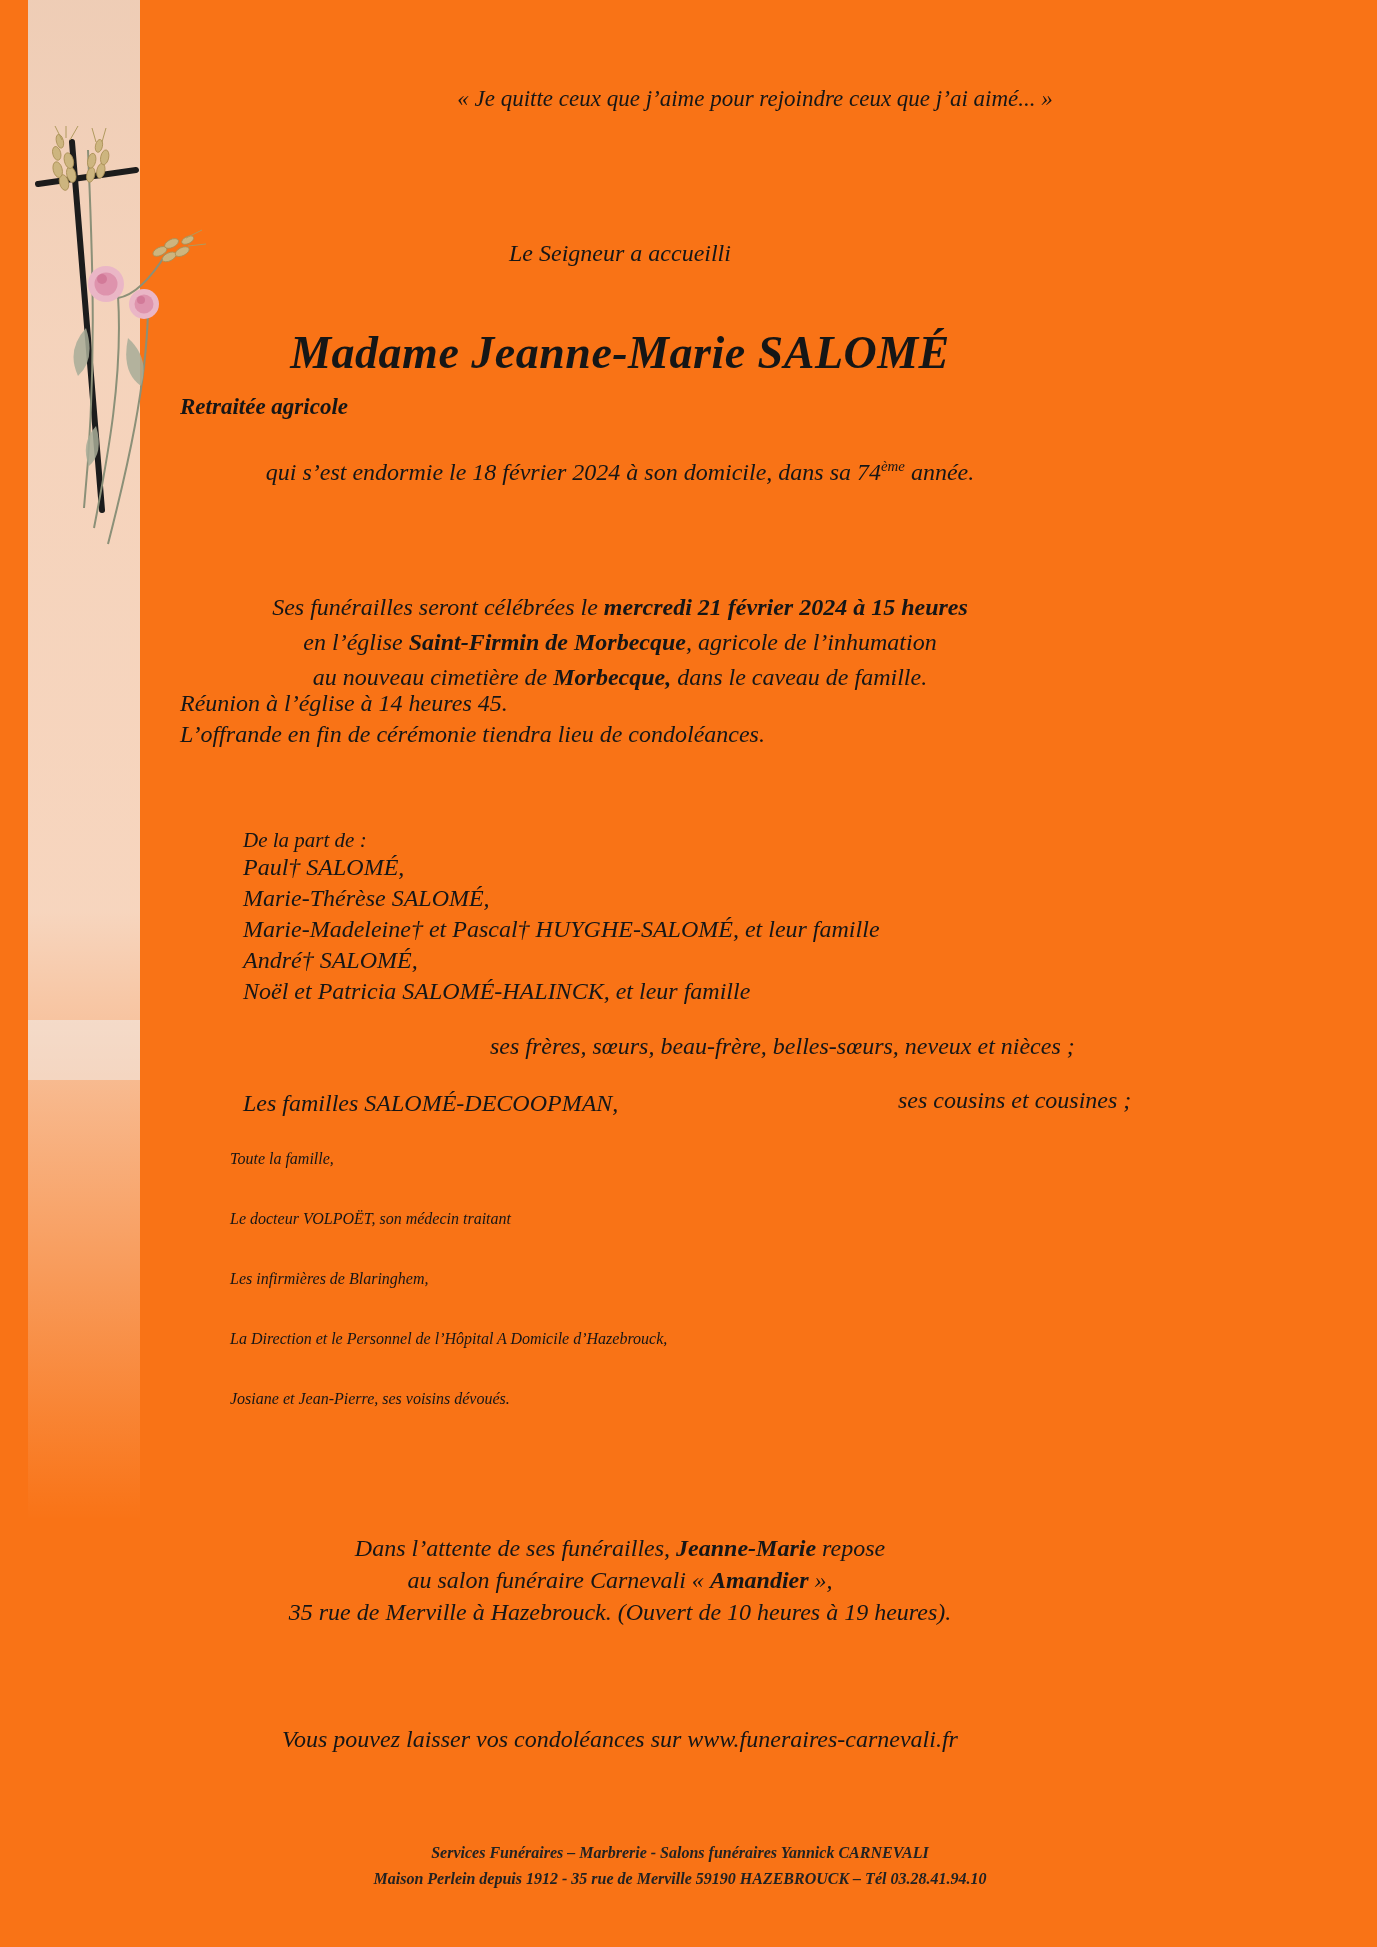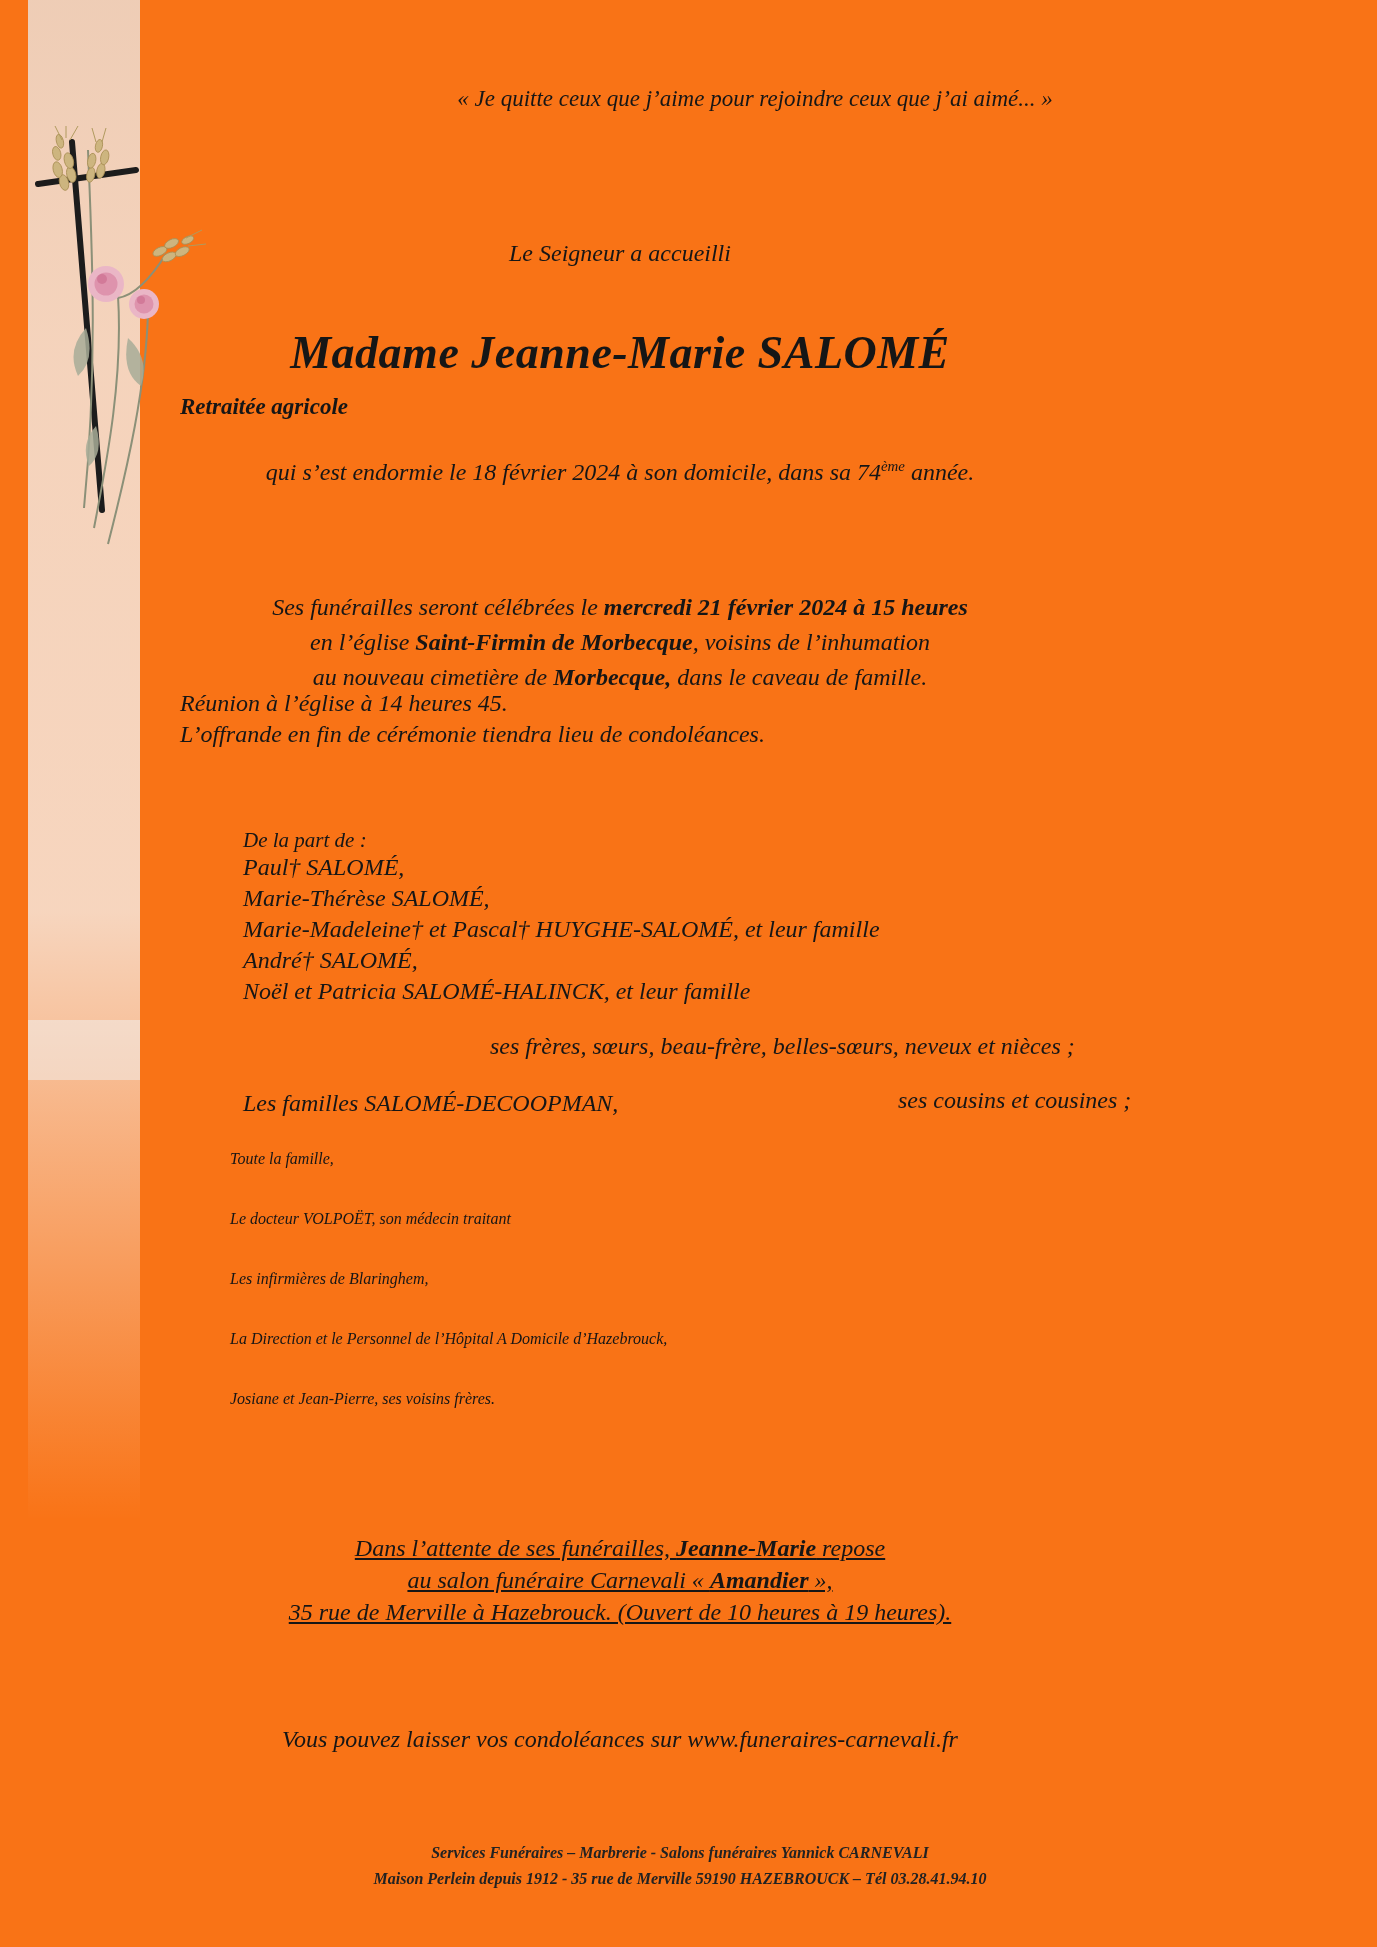--- a/index.html
+++ b/index.html
@@ -34,21 +34,21 @@
   .death-line sup{font-size:.62em;vertical-align:super;}
   .funeral{position:absolute;left:180px;top:543px;width:880px;text-align:center;font-size:24px;line-height:35px;margin-top:47px;}
   .meeting{position:absolute;left:180px;top:688px;width:880px;font-size:24px;line-height:31px;}
   .from-label{position:absolute;left:243px;top:828px;font-size:21px;}
   .names{position:absolute;left:243px;top:852px;font-size:24px;line-height:31px;}
   .relations{position:absolute;left:490px;top:1033px;font-size:24px;}
   .families-left{position:absolute;left:243px;top:1090px;font-size:24px;}
   .families-right{position:absolute;left:898px;top:1087px;font-size:24px;}
   .other{position:absolute;left:230px;font-size:16px;}
   .o0{top:1150px}.o1{top:1210px}.o2{top:1270px}.o3{top:1330px}.o4{top:1390px}
-  .repose{position:absolute;left:180px;top:1532px;width:880px;text-align:center;font-size:24px;line-height:32px;text-decoration:underline;}
+  .repose{position:absolute;left:180px;top:1532px;width:880px;text-align:center;font-size:24px;line-height:32px;}
   .condolences{position:absolute;left:180px;top:1726px;width:880px;text-align:center;font-size:24px;}
   .footer{position:absolute;left:280px;top:1840px;width:800px;text-align:center;font-size:16px;font-weight:bold;line-height:26px;color:#222;}
   b{font-weight:bold;}
 </style>
 </head>
 <body>
 
 <div class="page">
 
   <div class="scan-band"></div>
@@ -125,21 +125,21 @@
 
   <h1 class="title">Madame Jeanne-Marie SALOMÉ</h1>
   <div class="subtitle">Retraitée agricole</div>
 
   <div class="death-line">
     <span>qui s’est endormie le 18 février 2024 à son domicile, dans sa 74</span><sup>ème</sup><span> année.</span>
   </div>
 
   <div class="funeral">
     <div><span>Ses funérailles seront célébrées le </span><b>mercredi 21 février 2024 à 15 heures</b></div>
-    <div><span>en l’église </span><b>Saint-Firmin de Morbecque</b><span>, voisins de l’inhumation</span></div>
+    <div><span>en l’église </span><b>Saint-Firmin de Morbecque</b><span>, agricole de l’inhumation</span></div>
     <div><span>au nouveau cimetière de </span><b>Morbecque,</b><span> dans le caveau de famille.</span></div>
   </div>
 
   <div class="meeting">
     <div>Réunion à l’église à 14 heures 45.</div>
     <div>L’offrande en fin de cérémonie tiendra lieu de condoléances.</div>
   </div>
 
   <div class="from-label">De la part de :</div>
 
@@ -153,21 +153,21 @@
 
   <div class="relations">ses frères, sœurs, beau-frère, belles-sœurs, neveux et nièces ;</div>
 
   <div class="families-left">Les familles SALOMÉ-DECOOPMAN,</div>
   <div class="families-right">ses cousins et cousines ;</div>
 
   <div class="other o0">Toute la famille,</div>
   <div class="other o1">Le docteur VOLPOËT, son médecin traitant</div>
   <div class="other o2">Les infirmières de Blaringhem,</div>
   <div class="other o3">La Direction et le Personnel de l’Hôpital A Domicile d’Hazebrouck,</div>
-  <div class="other o4">Josiane et Jean-Pierre, ses voisins frères.</div>
+  <div class="other o4">Josiane et Jean-Pierre, ses voisins dévoués.</div>
 
   <div class="repose">
     <div><span>Dans l’attente de ses funérailles, </span><b>Jeanne-Marie</b><span> repose</span></div>
     <div><span>au salon funéraire Carnevali « </span><b>Amandier</b><span> »,</span></div>
     <div>35 rue de Merville à Hazebrouck. (Ouvert de 10 heures à 19 heures).</div>
   </div>
 
   <div class="condolences">Vous pouvez laisser vos condoléances sur www.funeraires-carnevali.fr</div>
 
   <div class="footer">

